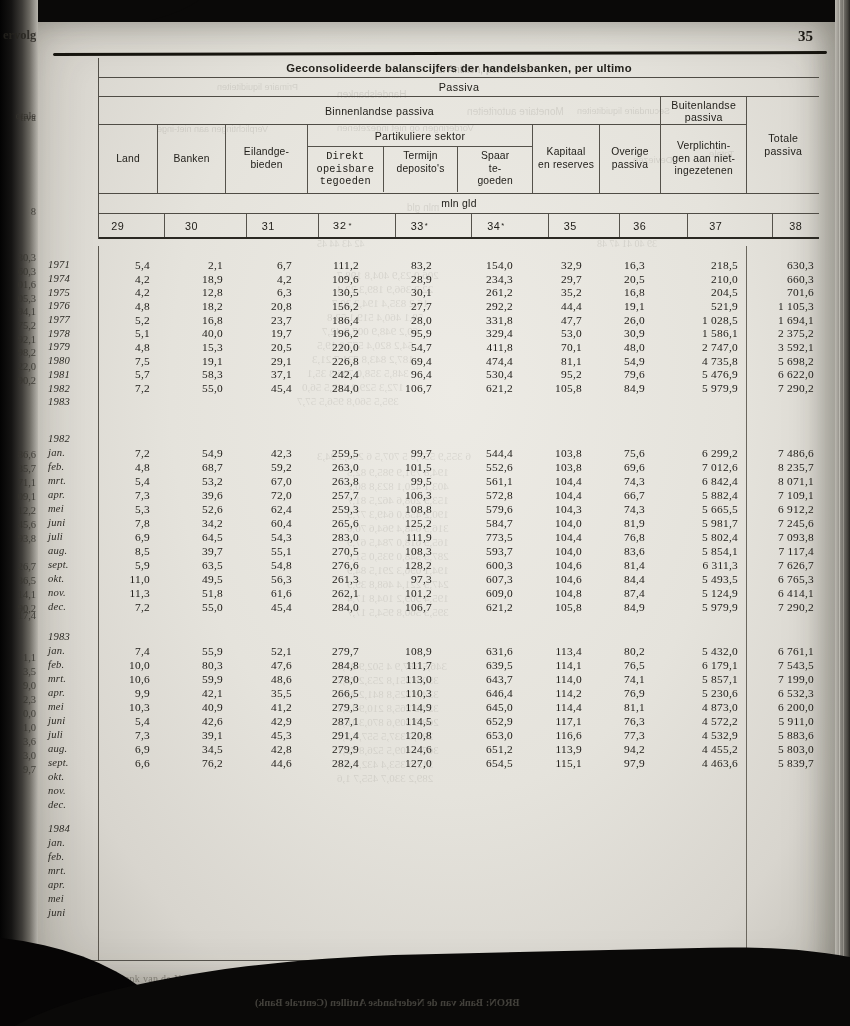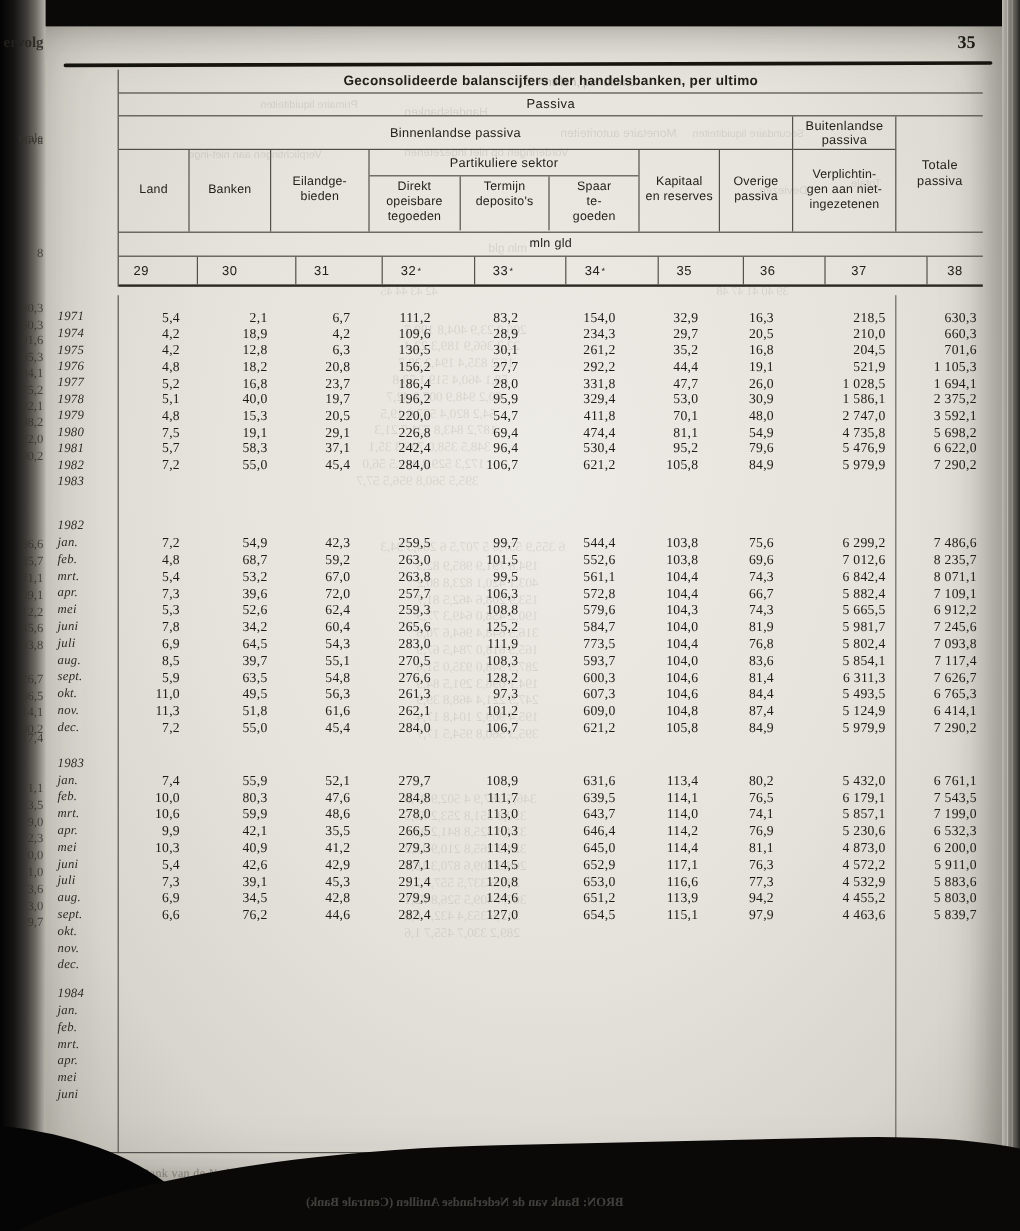--- a/index.html
+++ b/index.html
@@ -41,21 +41,21 @@
     font:10.8px "Liberation Sans",sans-serif;padding-top:3px;letter-spacing:.4px;}
   .t-bands{display:flex;height:97px;border-bottom:1px solid #4f4c45;}
   .grp-binn{width:561px;}
   .grp-label{height:28px;border-bottom:1px solid #4f4c45;display:flex;align-items:center;
     justify-content:center;font-size:10.6px;letter-spacing:.3px;white-space:pre-line;
     text-align:center;line-height:12px;}
   .bcols{display:flex;height:68px;}
   .hcell{display:flex;align-items:center;justify-content:center;text-align:center;
     font-size:10.3px;line-height:12.6px;white-space:pre-line;letter-spacing:.2px;}
   .bl{border-left:1px solid #55524b;}
-  .w0{width:58px;} .w1{width:82px;} .w2{width:68px;} .w3{width:75px;} .w4{width:75px;}
+  .w0{width:58px;} .w1{width:82px;} .w2{width:68px;} .w3{width:75px;font-family:Liberation Mono, monospace;} .w4{width:75px;}
   .w5{width:75px;} .w6{width:67px;} .w7{width:61px;} .w8{width:87px;} .w9{width:73px;}
   .psector{width:225px;}
   .ps-label{height:22px;border-bottom:1px solid #55524b;display:flex;align-items:center;
     justify-content:center;font-size:10.6px;letter-spacing:.3px;}
   .ps-cols{display:flex;height:45px;}
   .ps-cols .hcell{align-items:flex-start;padding-top:3px;}
   .grp-buit{width:87px;}
   .grp-buit .hcell{height:68px;width:100%;}
   .col-tot{width:73px;display:flex;align-items:center;justify-content:center;text-align:center;
     font-size:10.6px;line-height:13px;white-space:pre-line;letter-spacing:.3px;}

